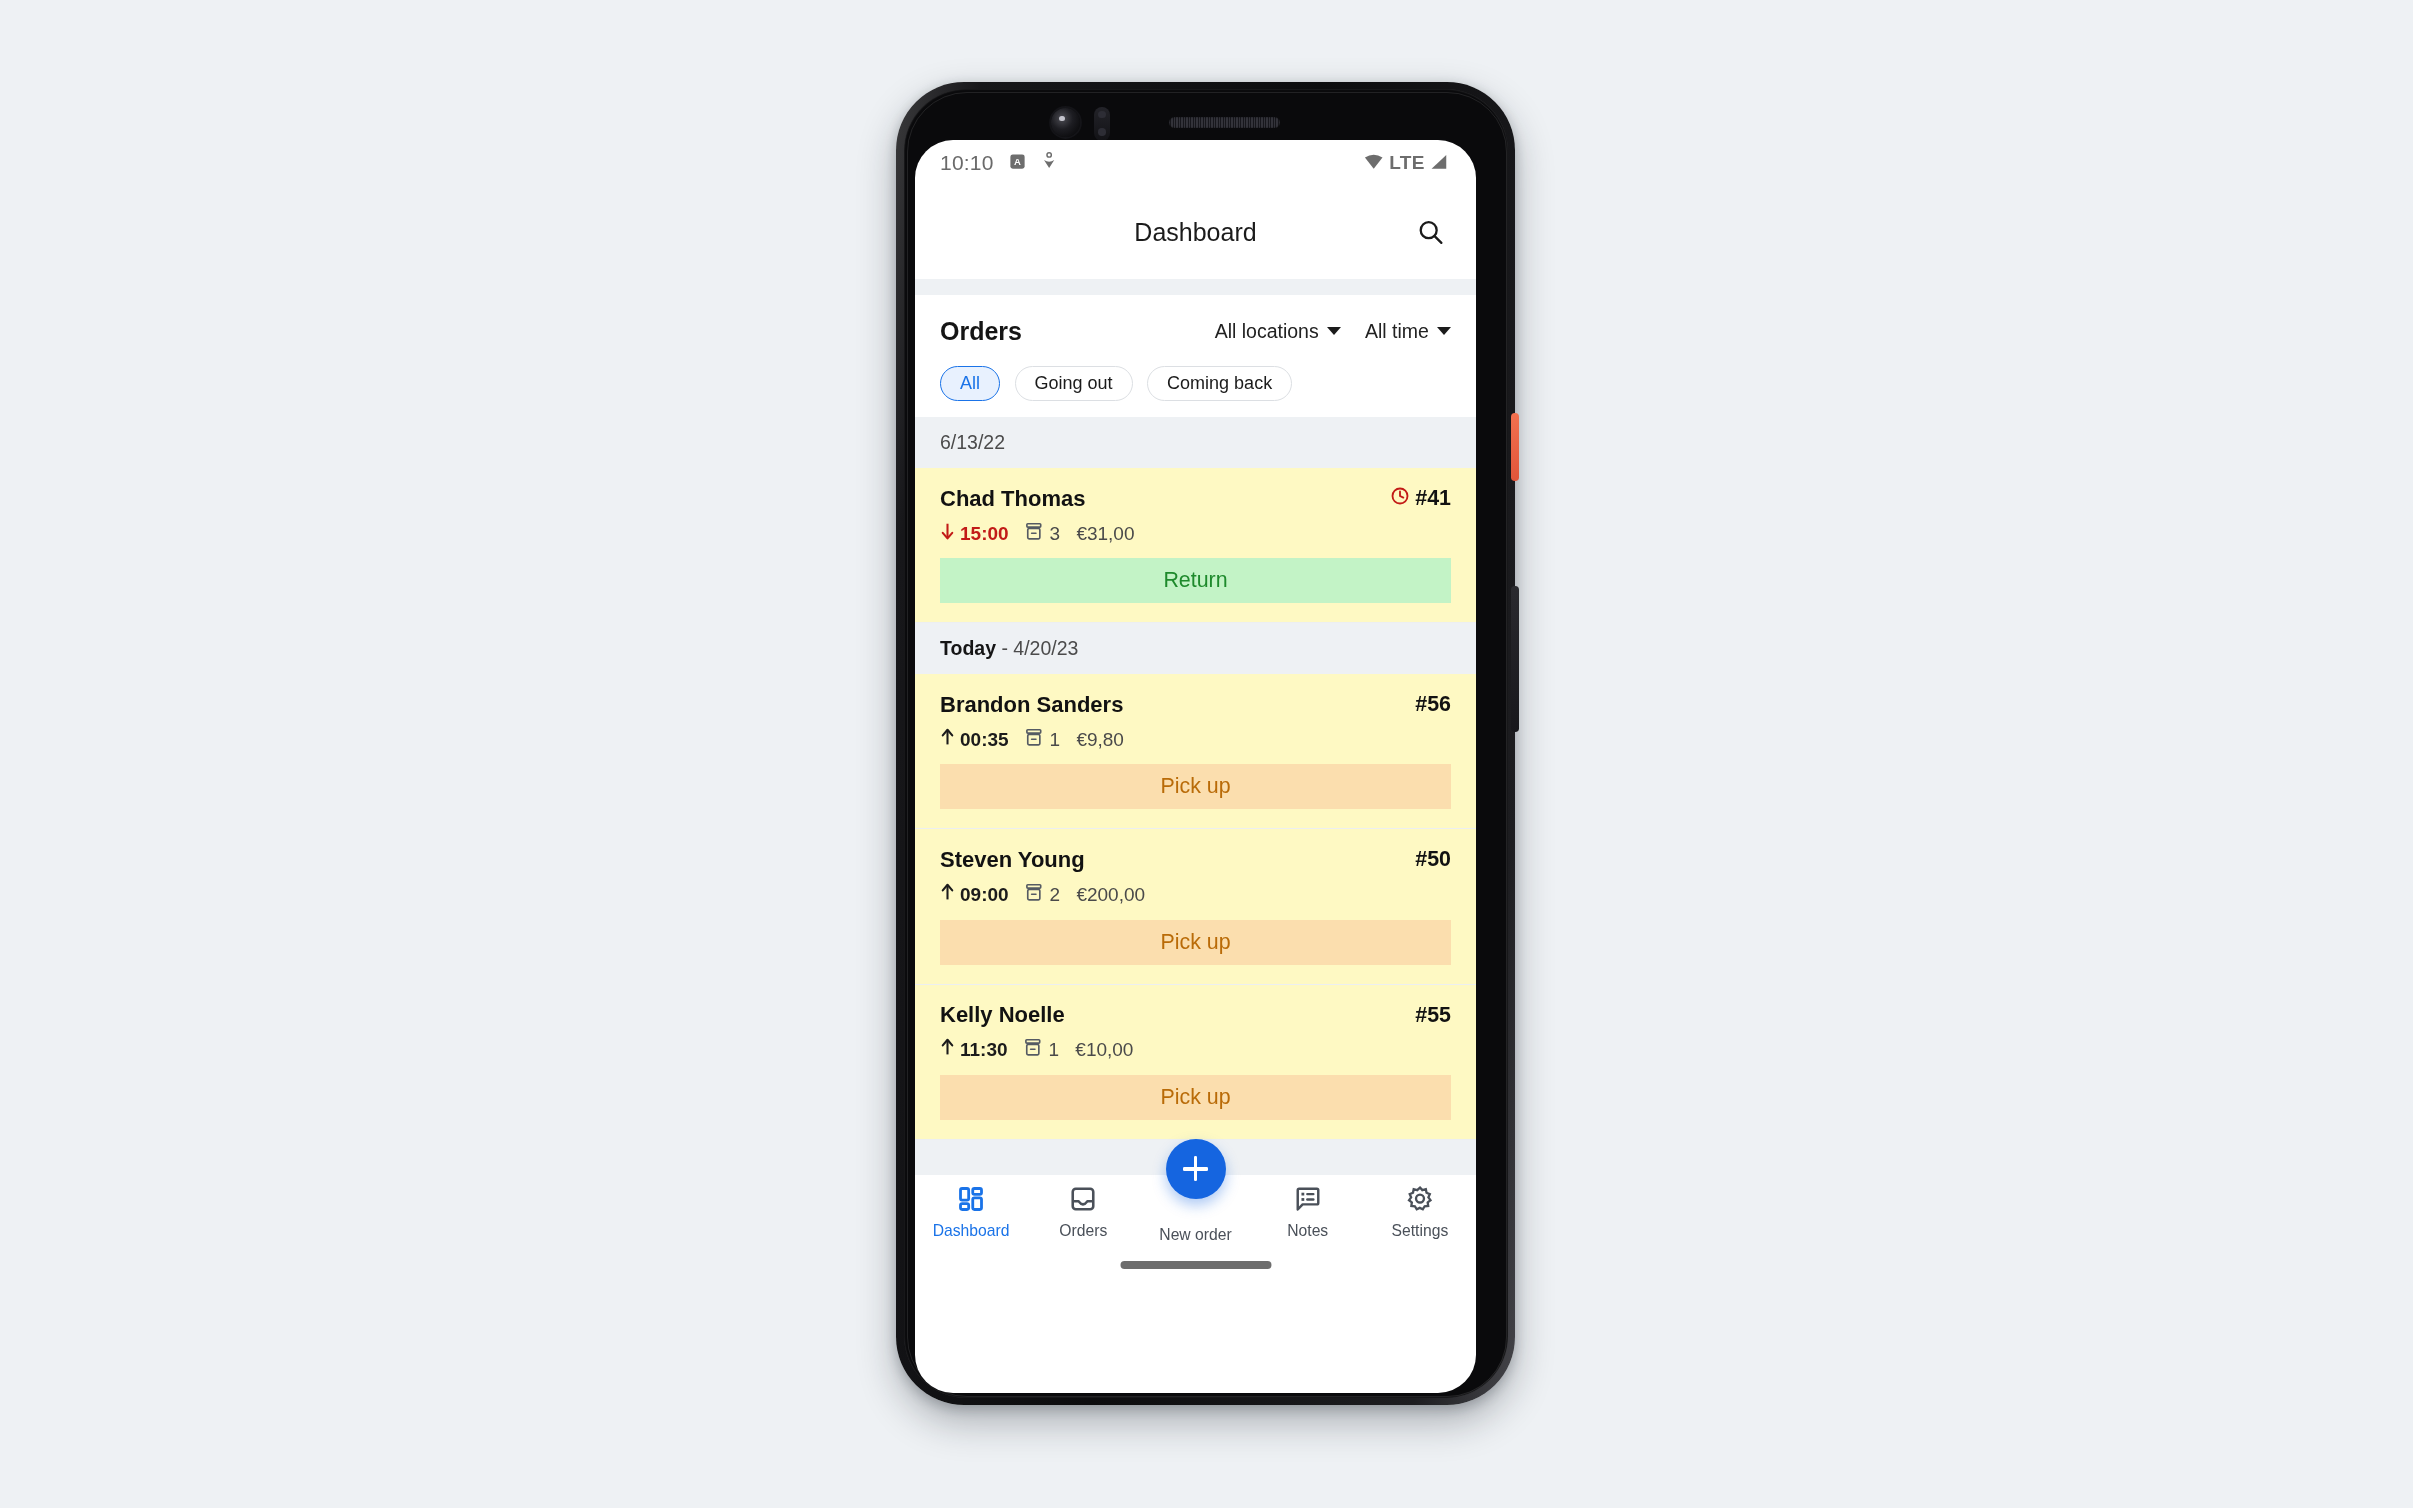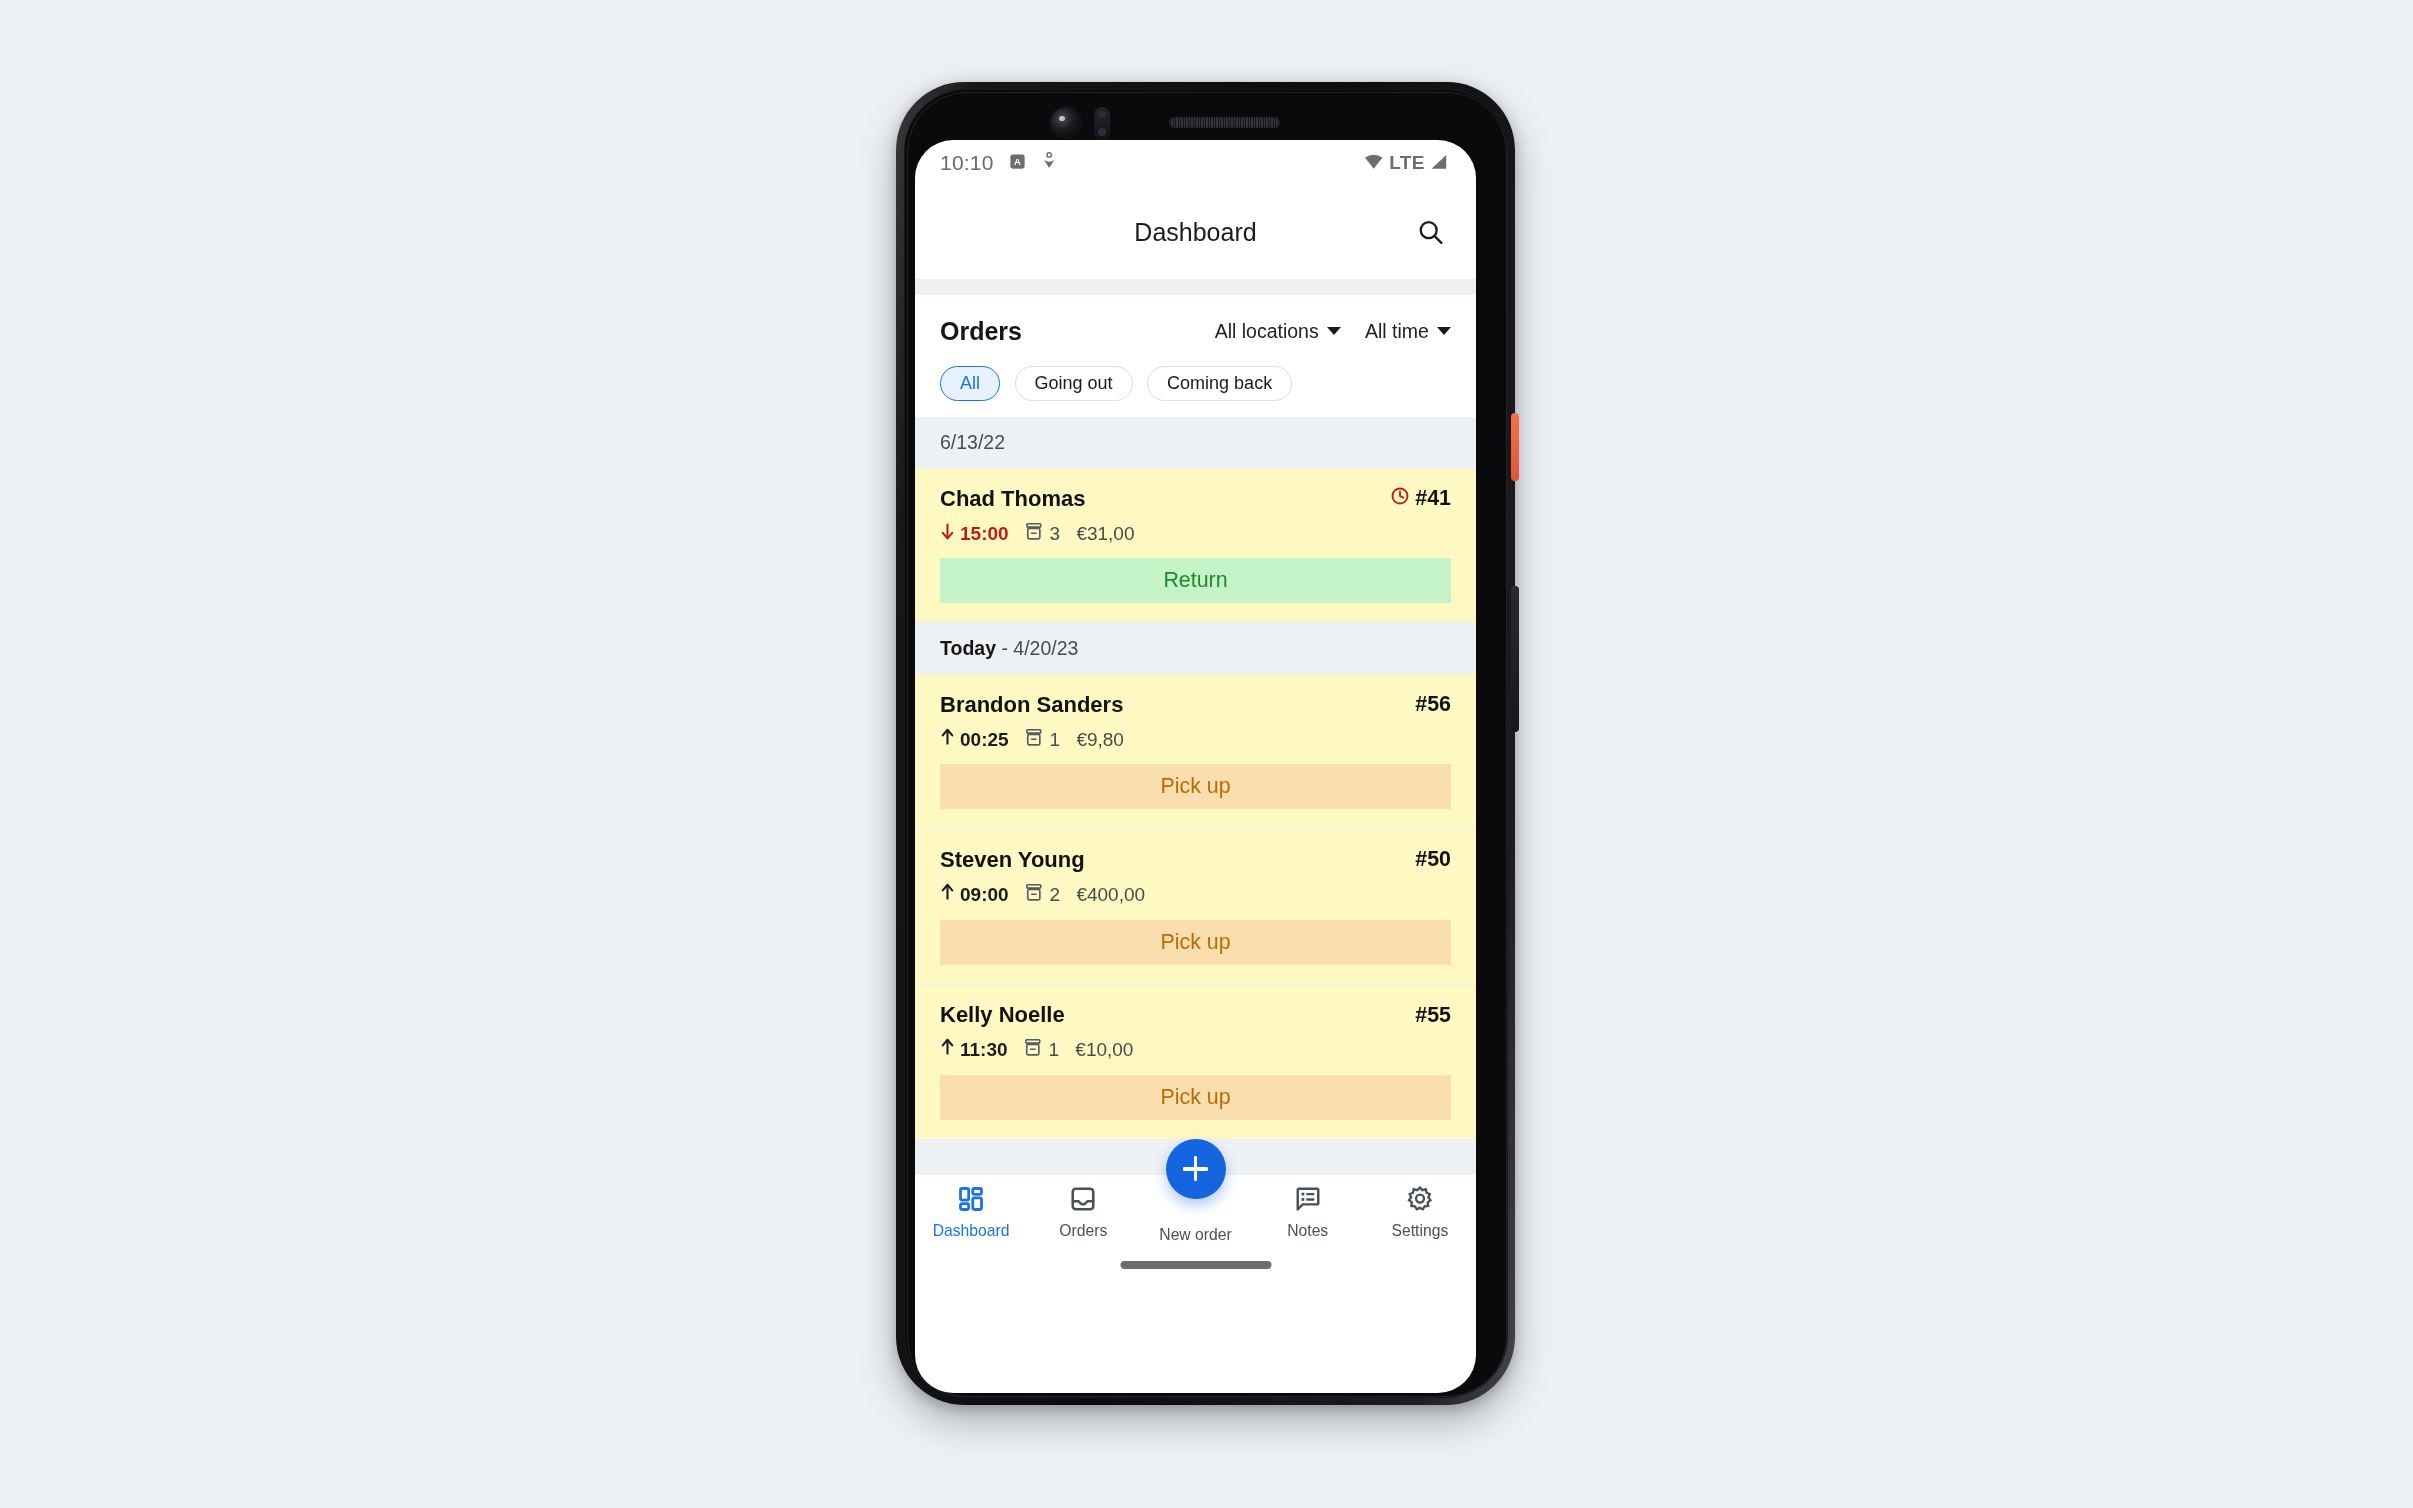--- a/index.html
+++ b/index.html
@@ -263,21 +263,21 @@
           <div class="order-id">#56</div>
         </div>
         <div class="order-meta">
           <div class="meta-time">
             <span>
               <svg width="15" height="19" viewBox="0 0 16 22">
                   <line x1="8" y1="3" x2="8" y2="19" stroke="#1b1b1b" stroke-width="2.4"></line>
                   <path d="M2.5 8.5 L8 2 L13.5 8.5" fill="none" stroke="#1b1b1b" stroke-width="2.4" stroke-linecap="round" stroke-linejoin="round"></path>
                 </svg>
             </span>
-            <span>00:25</span>
+            <span>00:35</span>
           </div>
           <div class="meta-pkg">
             <span>
               <svg width="17.6" height="19" viewBox="0 0 20 22">
                   <rect x="2" y="2" width="16" height="4" rx="1" fill="none" stroke="#555b63" stroke-width="1.9"></rect>
                   <rect x="3" y="7.5" width="14" height="12" rx="1.5" fill="none" stroke="#555b63" stroke-width="1.9"></rect>
                   <line x1="7.5" y1="13" x2="12.5" y2="13" stroke="#555b63" stroke-width="1.9" stroke-linecap="round"></line>
                 </svg>
             </span>
             <span>1</span>
@@ -305,21 +305,21 @@
           <div class="meta-pkg">
             <span>
               <svg width="17.6" height="19" viewBox="0 0 20 22">
                   <rect x="2" y="2" width="16" height="4" rx="1" fill="none" stroke="#555b63" stroke-width="1.9"></rect>
                   <rect x="3" y="7.5" width="14" height="12" rx="1.5" fill="none" stroke="#555b63" stroke-width="1.9"></rect>
                   <line x1="7.5" y1="13" x2="12.5" y2="13" stroke="#555b63" stroke-width="1.9" stroke-linecap="round"></line>
                 </svg>
             </span>
             <span>2</span>
           </div>
-          <div class="meta-price">€400,00</div>
+          <div class="meta-price">€200,00</div>
         </div>
         <div class="action pickup">Pick up</div>
       </div>
 
       <div class="order">
         <div class="order-top">
           <div class="order-name">Kelly Noelle</div>
           <div class="order-id">#55</div>
         </div>
         <div class="order-meta">

